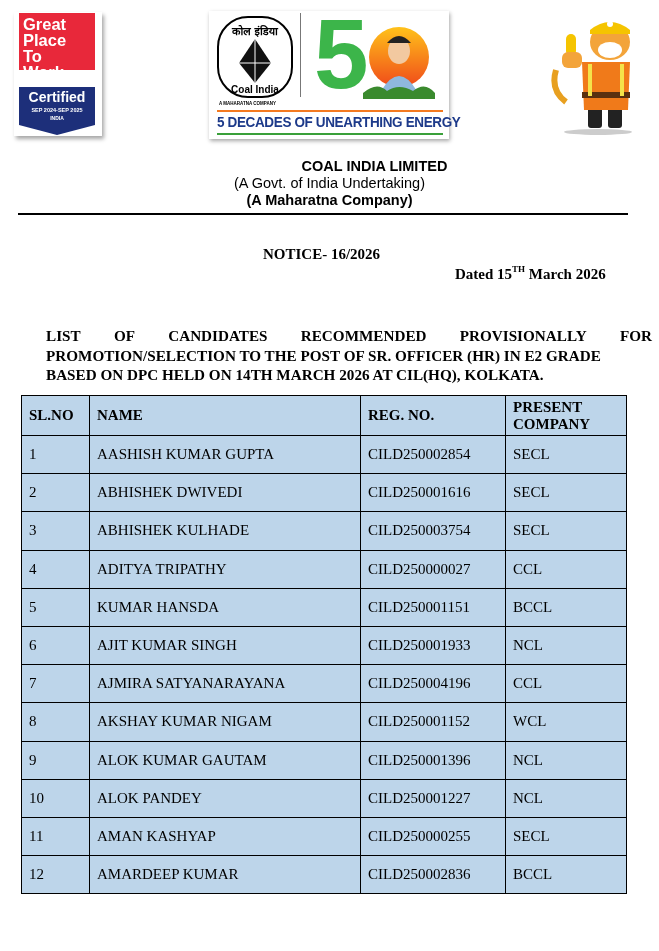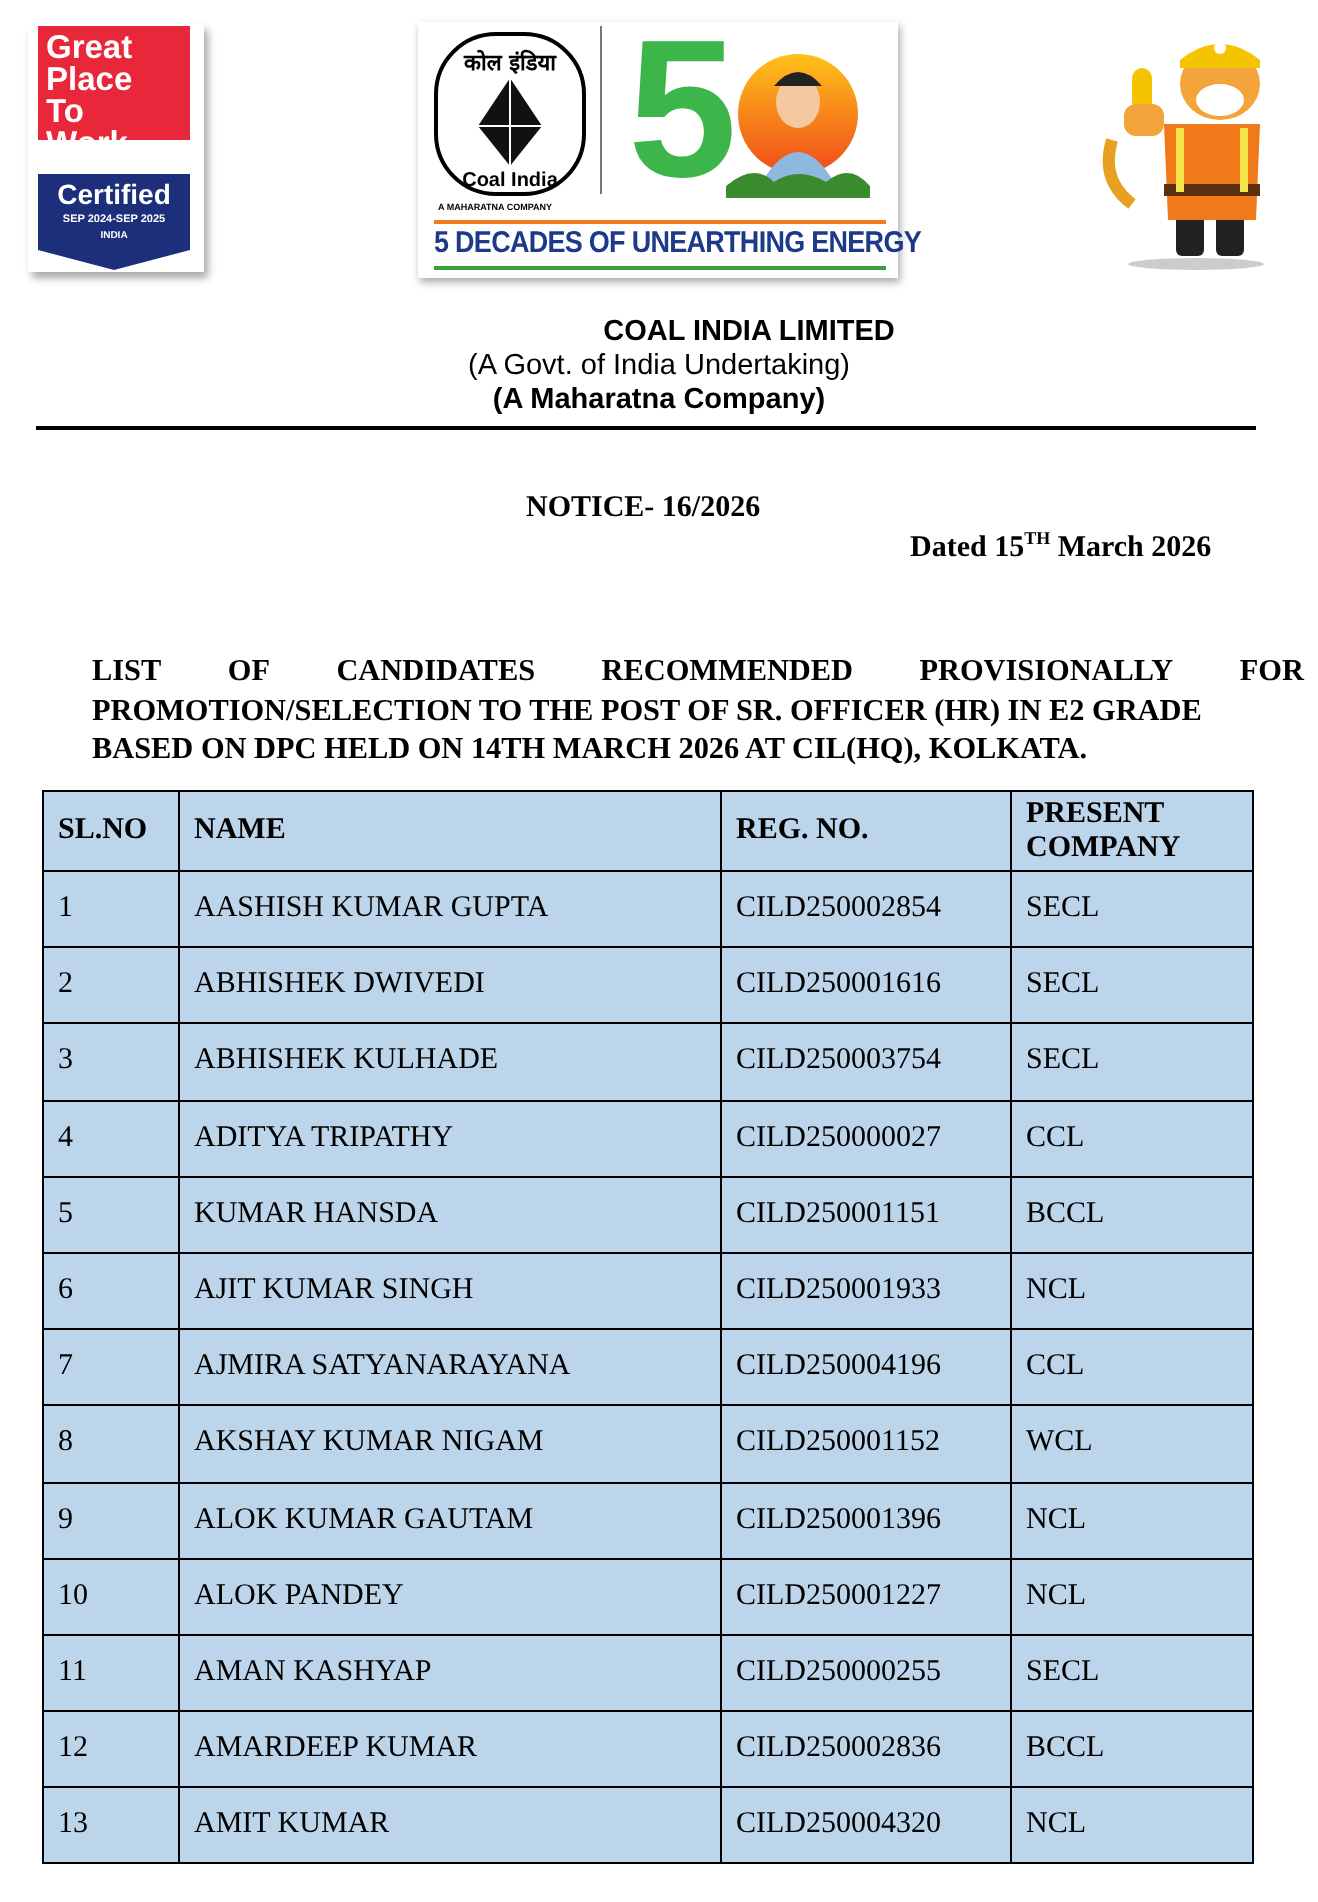--- a/index.html
+++ b/index.html
@@ -204,20 +204,14 @@
         <td>AMAN KASHYAP</td>
         <td>CILD250000255</td>
         <td>SECL</td>
       </tr>
     <tr>
         <td>12</td>
         <td>AMARDEEP KUMAR</td>
         <td>CILD250002836</td>
         <td>BCCL</td>
       </tr>
-    <tr>
-        <td>13</td>
-        <td>AMIT KUMAR</td>
-        <td>CILD250004320</td>
-        <td>NCL</td>
-      </tr>
   </tbody>
 </table>
 
 </body></html>

